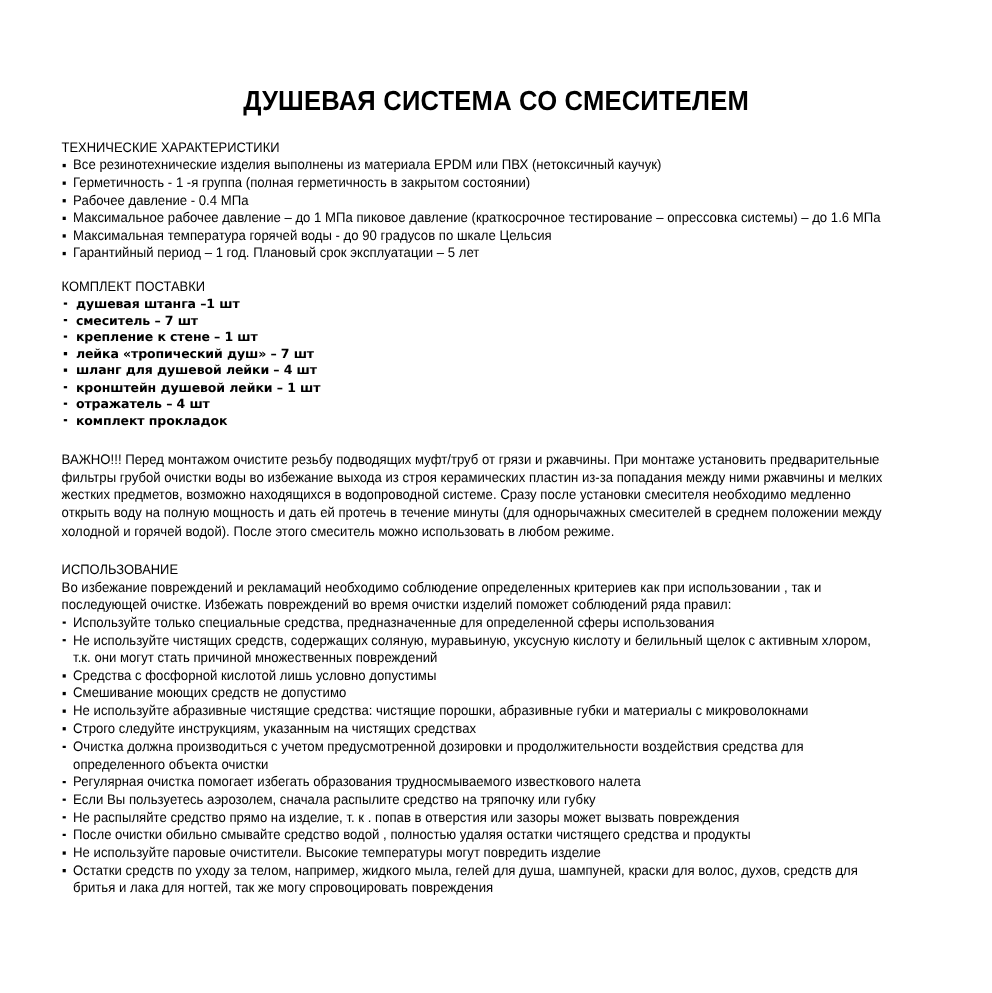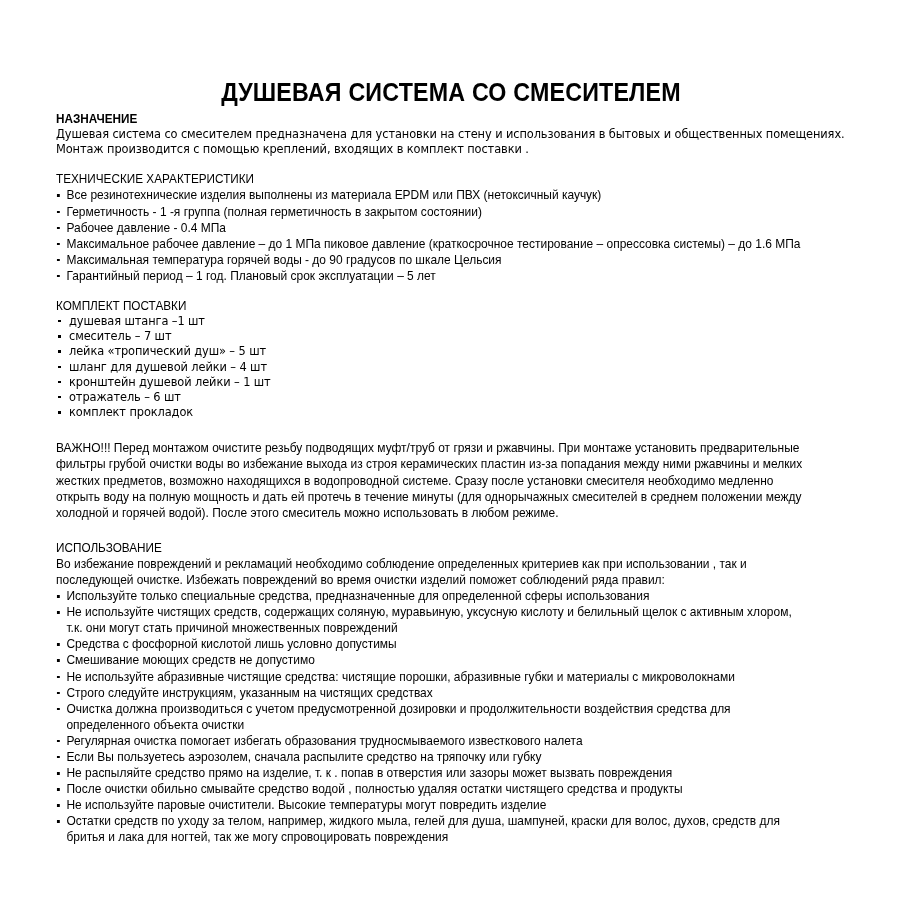--- a/index.html
+++ b/index.html
@@ -92,38 +92,34 @@
   }
   ul.bullets > li::before {
     content: "";
     position: absolute;
     left: 1px;
     top: 7px;
     width: 2.5px;
     height: 2.5px;
     background: #000000;
   }
-  ul.bullets.wide > li { padding-left: 13px; }
+  ul.bullets.wide > li { padding-left: 13px; font-weight: bold; }
   ul.bullets.wide > li::before { top: 6px; left: 2px; }
   .gap-md { height: 15px; }
   .gap-lg { height: 20px; }
 </style>
 </head>
 <body>
 
 <div class="page">
 
   <h1 class="doc-title">ДУШЕВАЯ СИСТЕМА СО СМЕСИТЕЛЕМ</h1>
 
   <div class="content">
 
-    <div class="section">
-      <h2 class="section-heading bold">НАЗНАЧЕНИЕ</h2>
-      <p class="para wide">Душевая система со смесителем предназначена для установки на стену и использования в бытовых и общественных помещениях. Монтаж производится с помощью креплений, входящих в комплект поставки .</p>
-    </div>
 
     <div class="gap-md"></div>
 
     <div class="section">
       <h2 class="section-heading">ТЕХНИЧЕСКИЕ ХАРАКТЕРИСТИКИ</h2>
       <ul class="bullets narrow">
           <li>Все резинотехнические изделия выполнены из материала EPDM или ПВХ (нетоксичный каучук)</li>
           <li>Герметичность - 1 -я группа (полная герметичность в закрытом состоянии)</li>
           <li>Рабочее давление - 0.4 МПа</li>
           <li>Максимальное рабочее давление – до 1 МПа пиковое давление (краткосрочное тестирование – опрессовка системы) – до 1.6 МПа</li>
@@ -132,24 +128,25 @@
         </ul>
     </div>
 
     <div class="gap-md"></div>
 
     <div class="section">
       <h2 class="section-heading">КОМПЛЕКТ ПОСТАВКИ</h2>
       <ul class="bullets wide">
           <li>душевая штанга –1 шт</li>
           <li>смеситель – 7 шт</li>
-          <li>лейка «тропический душ» – 5 шт</li>
+          <li>крепление к стене – 1 шт</li>
+          <li>лейка «тропический душ» – 7 шт</li>
           <li>шланг для душевой лейки – 4 шт</li>
           <li>кронштейн душевой лейки – 1 шт</li>
-          <li>отражатель – 6 шт</li>
+          <li>отражатель – 4 шт</li>
           <li>комплект прокладок</li>
         </ul>
     </div>
 
     <div class="gap-lg"></div>
 
     <div class="section">
       <p class="para narrow">ВАЖНО!!! Перед монтажом очистите резьбу подводящих муфт/труб от грязи и ржавчины. При монтаже установить предварительные фильтры грубой очистки воды во избежание выхода из строя керамических пластин из-за попадания между ними ржавчины и мелких жестких предметов, возможно находящихся в водопроводной системе. Сразу после установки смесителя необходимо медленно открыть воду на полную мощность и дать ей протечь в течение минуты (для однорычажных смесителей в среднем положении между холодной и горячей водой). После этого смеситель можно использовать в любом режиме.</p>
     </div>
 

